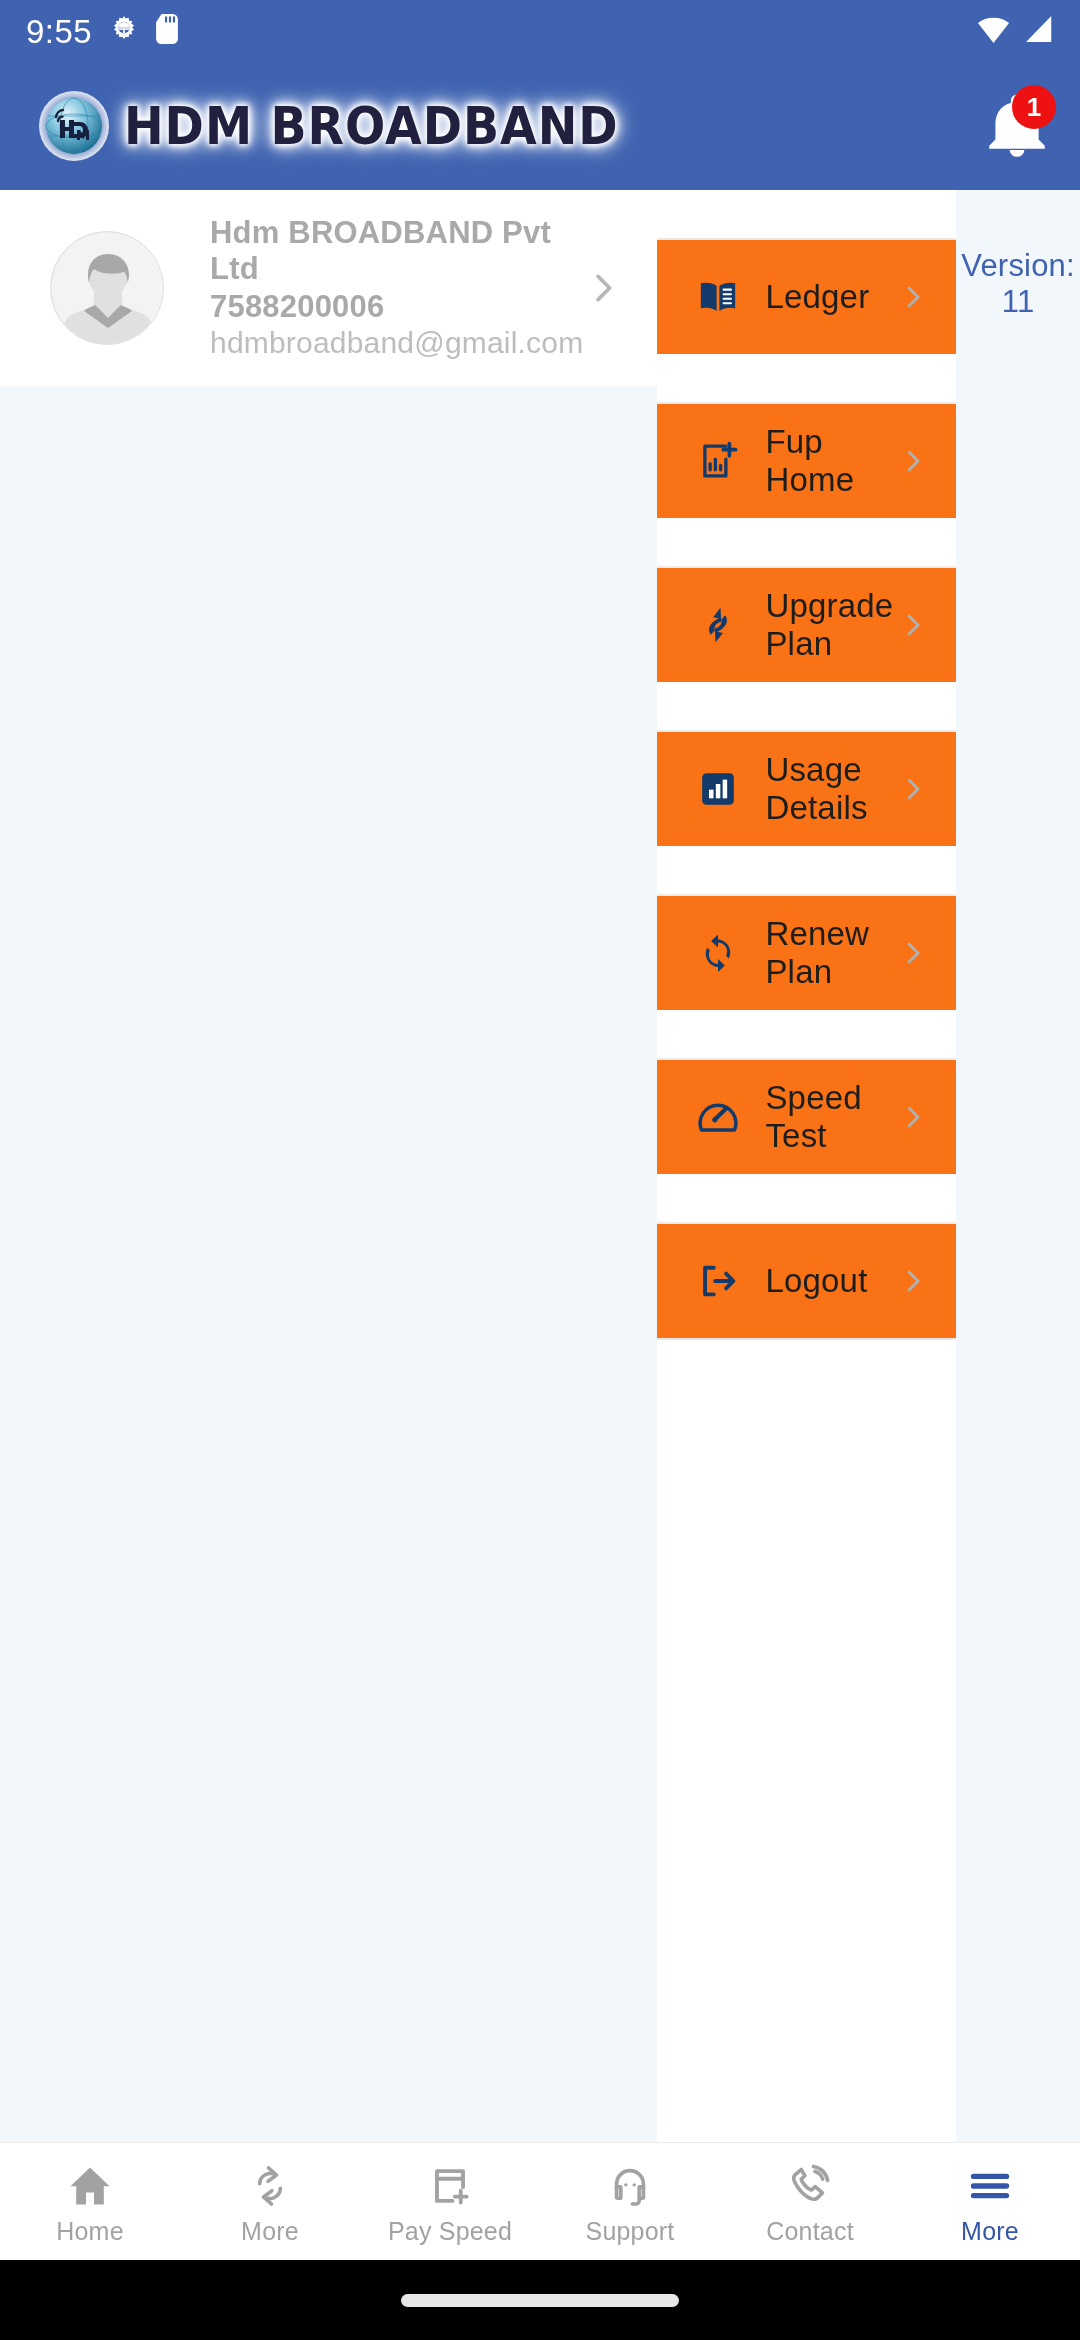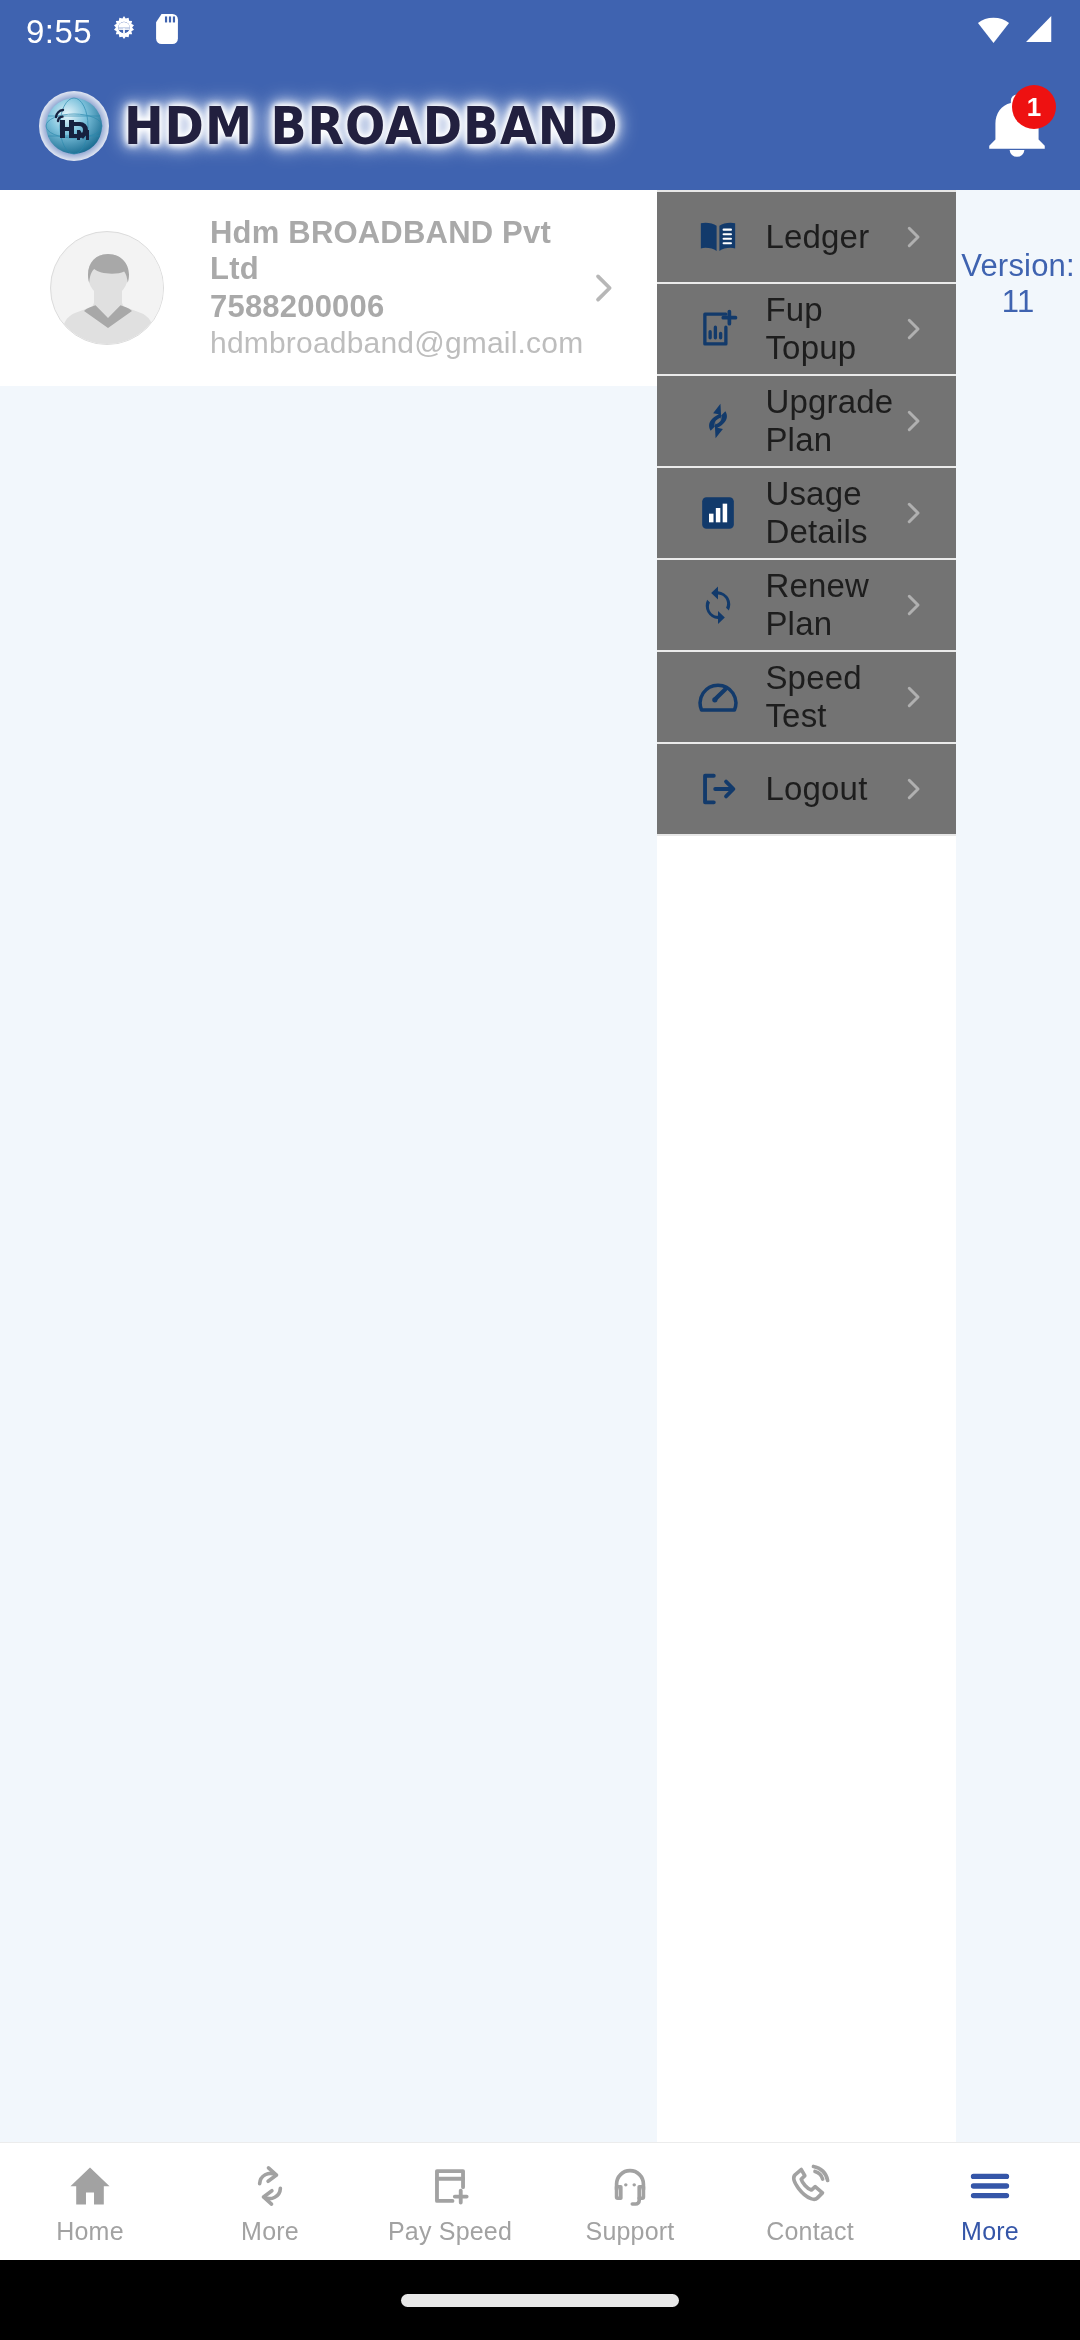--- a/index.html
+++ b/index.html
@@ -84,26 +84,27 @@
     margin-right:46px;
   }
   .profile-info { display:flex; flex-direction:column; gap:2px; }
   .pi-name  { font-size:31px; font-weight:bold; color:#a9a9a9; line-height:1.15; letter-spacing:.2px; }
   .pi-phone { font-size:31px; font-weight:bold; color:#a9a9a9; line-height:1.15; letter-spacing:.2px; }
   .pi-mail  { font-size:30px; color:#bdbdbd; line-height:1.15; letter-spacing:.2px; }
   .profile-chev { margin-left:auto; color:#b7b7b7; display:flex; align-items:center; }
 
   .menu { background:#ffffff; }
   .menu-row {
-    height:92px;
+    height:116px;
     display:flex; align-items:center;
     padding:0 28px 0 30px;
-    background:#737373;
+    background:#f97316;
     border-top:2px solid #ebebeb;
     position:relative;
+    margin-top:48px;
   }
   .menu-row:first-child { border-top:2px solid #e7e7e7; }
   .menu-row .mi-icon {
     width:62px; flex:0 0 62px;
     display:flex; align-items:center; justify-content:center;
     color:#123a6b;
   }
   .menu-row .mi-label {
     font-size:33px; color:#1d1d1d; margin-left:16px; letter-spacing:.2px;
   }
@@ -275,21 +276,21 @@
       </div>
 
       <div class="menu-row">
         <span class="mi-icon">
           <svg width="42" height="42" viewBox="0 0 24 24" fill="none" stroke="currentColor" stroke-width="1.9" stroke-linecap="round" stroke-linejoin="round">
             <path d="M16.5 3.5H4.5v17h12V11"></path>
             <path d="M18.5 2v7M15 5.5h7" stroke-width="2.1"></path>
             <path d="M7.5 17v-3.5M10.5 17v-6M13.5 17v-2.5"></path>
           </svg>
         </span>
-        <span class="mi-label">Fup Topup</span>
+        <span class="mi-label">Fup Home</span>
         <span class="mi-chev">
           <svg width="30" height="30" viewBox="0 0 24 24" fill="none" stroke="currentColor" stroke-width="2.4" stroke-linecap="round" stroke-linejoin="round">
               <path d="M9 5l7 7-7 7"></path>
             </svg>
         </span>
       </div>
 
       <div class="menu-row">
         <span class="mi-icon">
           <svg width="42" height="42" viewBox="0 0 24 24" fill="currentColor">

